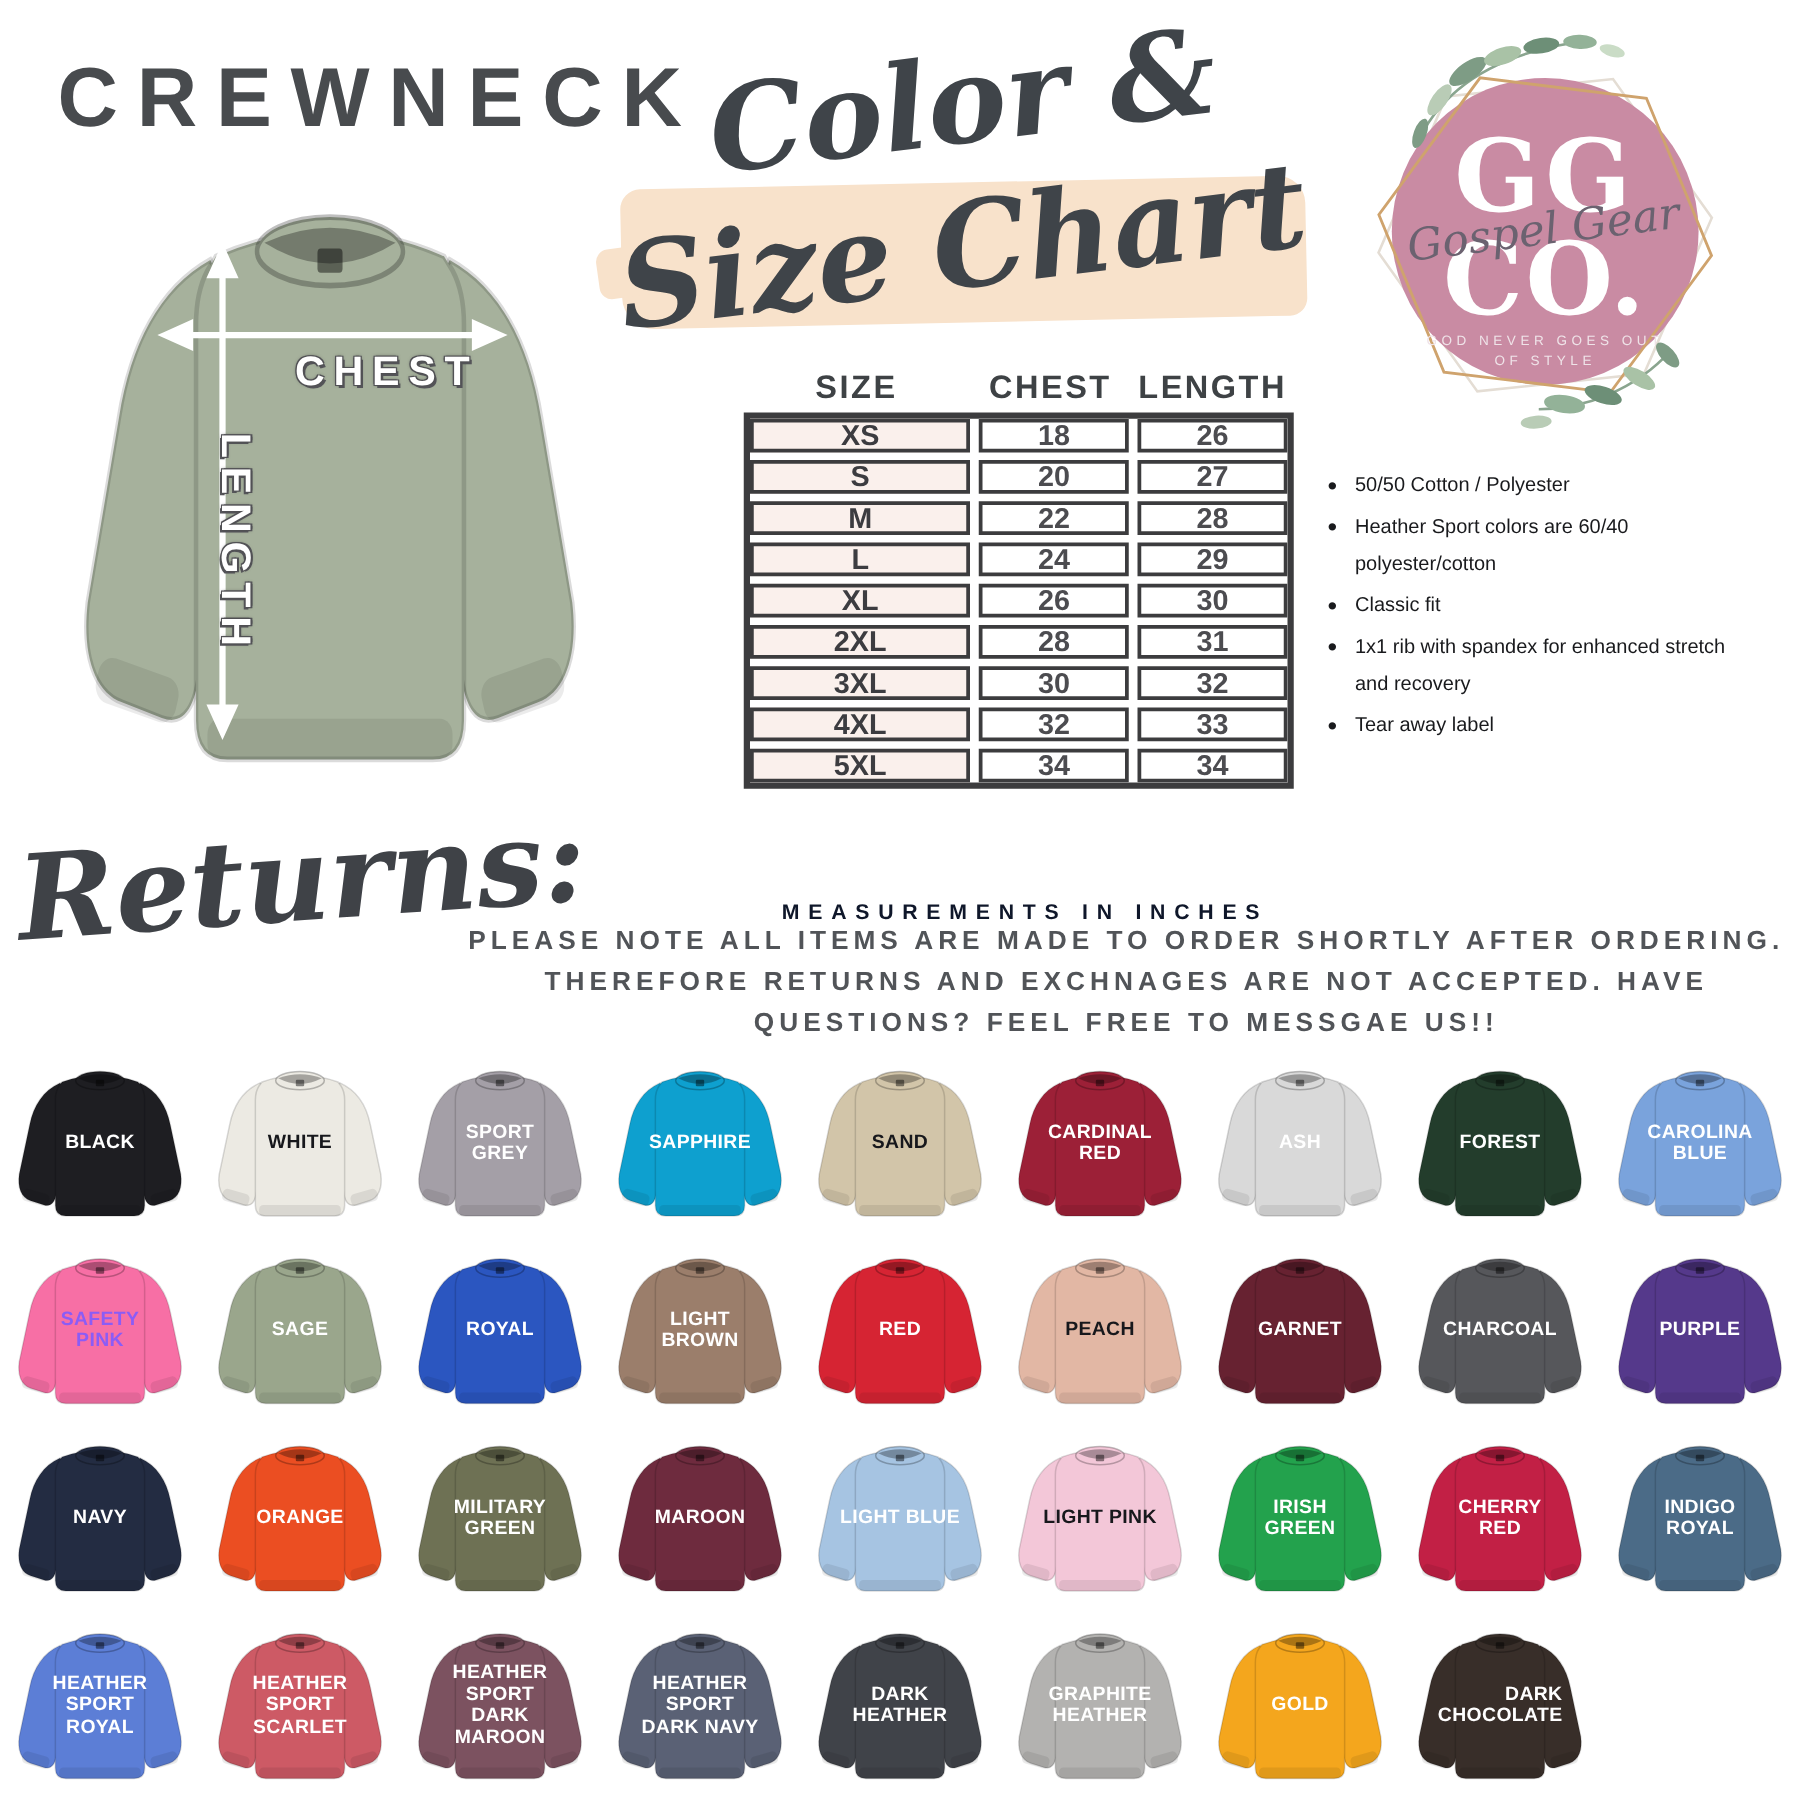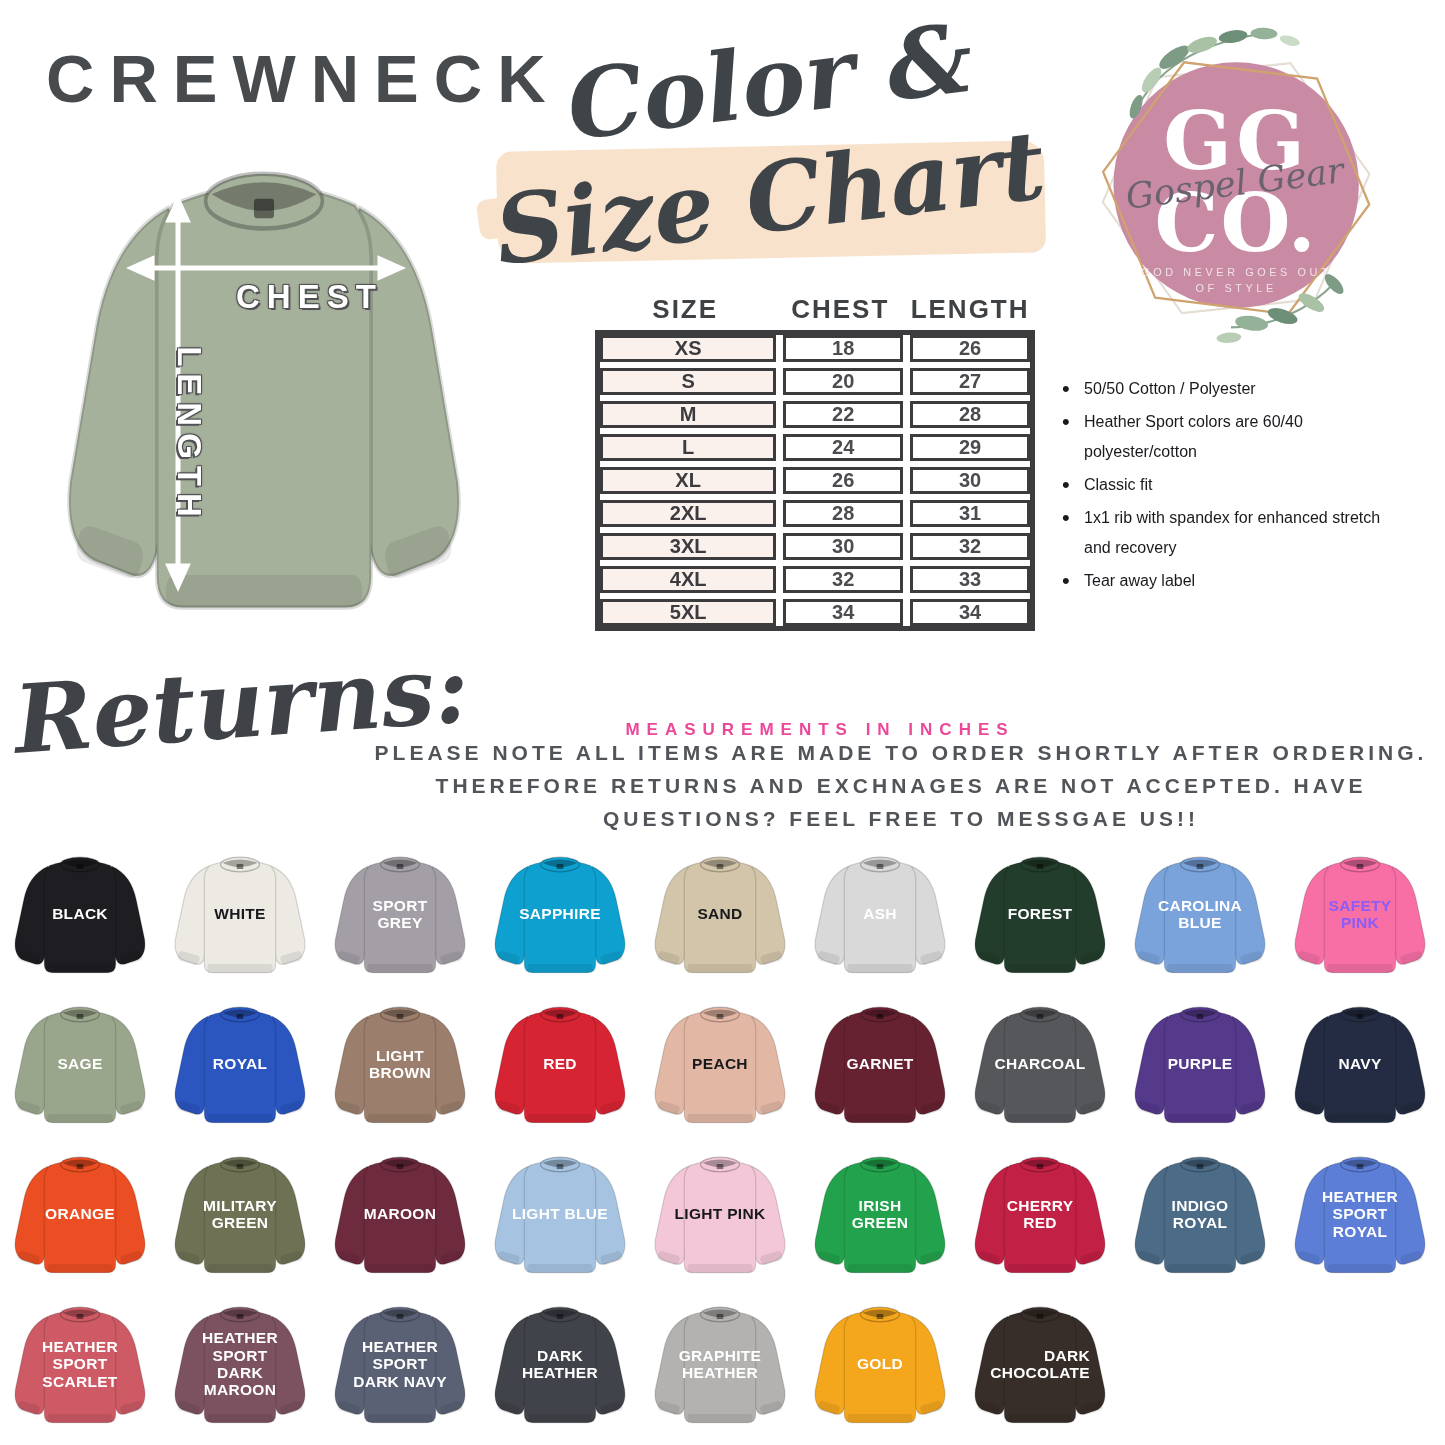--- a/index.html
+++ b/index.html
@@ -43,27 +43,27 @@
   #table-headers{left:595px;top:294px;width:440px;display:flex;}
   #table-headers span{font-weight:800;font-size:26px;letter-spacing:2px;color:#3e4245;text-align:center;}
   #th-size{width:41%;}#th-chest{width:29.5%;}#th-length{width:29.5%;}
   #size-table{
     left:595px;top:330px;width:440px;border:5px solid #3c3c3e;background:#fff;
     box-sizing:border-box;display:flex;flex-direction:column;gap:6px;
   }
   .trow{display:flex;gap:7px;}
   .tcell{
     border:3px solid #3c3c3e;height:27px;display:flex;align-items:center;justify-content:center;
-    font-size:20px;font-weight:700;color:#4c4c50;box-sizing:border-box;
+    font-size:23px;font-weight:700;color:#4c4c50;box-sizing:border-box;
   }
   .tcell.size{flex:0 0 41%;font-weight:800;color:#3c3c40;}
   .tcell.num{flex:1;background:#fff;}
   #table-footnote{
     left:540px;top:720px;width:560px;text-align:center;font-size:17px;font-weight:800;
-    letter-spacing:7px;color:#ec4899;
+    letter-spacing:7px;color:#0f172a;
   }
 
   
   #features{left:1062px;top:374px;width:334px;}
   #features .feat{display:flex;margin-bottom:3px;}
   #features .dot{flex:0 0 22px;font-size:22px;line-height:30px;color:#191a1d;}
   #features .ftext{font-size:16px;line-height:30px;color:#191a1d;}
 
   
   #returns-script{left:14px;top:652px;width:368px;text-align:center;font-size:94px;transform:rotate(-4deg);color:#3f4247;}
@@ -290,20 +290,26 @@
       <div class="cname" style="color: rgb(255, 255, 255);">SAPPHIRE</div>
     </div>
 
     <div class="swatch" style="--c: #d2c5a9;">
       <svg viewBox="0 0 100 96">
         <use href="#shirt"></use>
       </svg>
       <div class="cname" style="color: rgb(23, 24, 28);">SAND</div>
     </div>
 
+    <div class="swatch" style="--c: #9c2037;">
+      <svg viewBox="0 0 100 96">
+        <use href="#shirt"></use>
+      </svg>
+      <div class="cname" style="color: rgb(255, 255, 255);">CARDINAL RED</div>
+    </div>
 
     <div class="swatch" style="--c: #d9d9d9;">
       <svg viewBox="0 0 100 96">
         <use href="#shirt"></use>
       </svg>
       <div class="cname" style="color: rgb(255, 255, 255);">ASH</div>
     </div>
 
     <div class="swatch" style="--c: #233d2c;">
       <svg viewBox="0 0 100 96">

